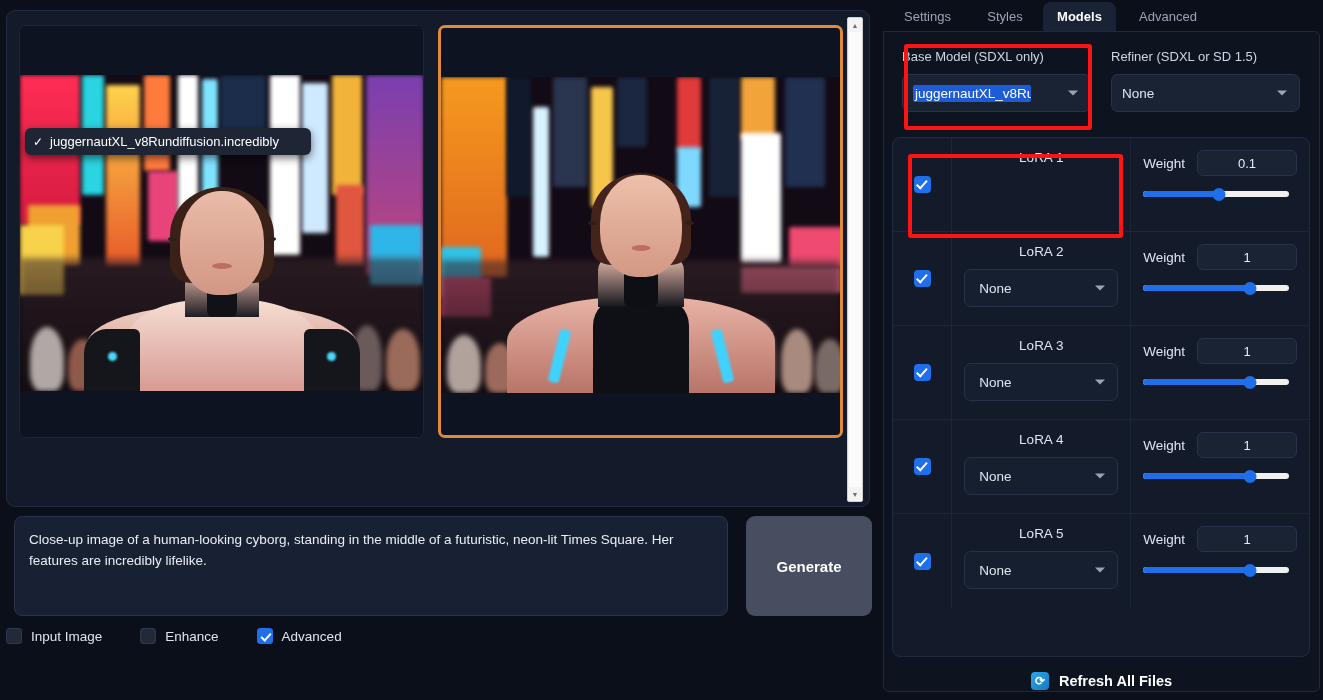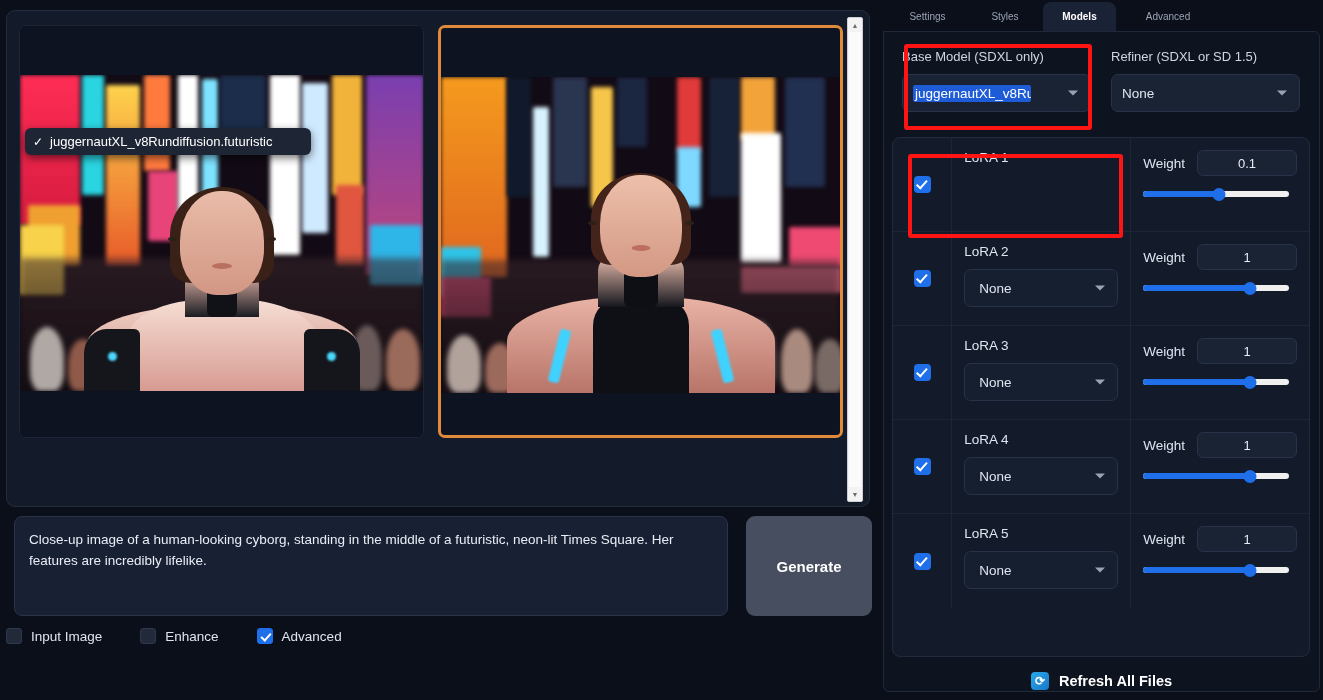--- a/index.html
+++ b/index.html
@@ -106,21 +106,21 @@
 
   
   .right-panel {
     position: absolute; left: 880px; top: 0; width: 443px; height: 700px;
     background: #0b0f1a;
   }
   .tabbar { position: absolute; left: 0; top: 0; width: 443px; height: 31px; }
   .tab {
     position: absolute; top: 2px; height: 29px; padding: 0 14px;
     display: flex; align-items: center; justify-content: center;
-    font-size: 10px; color: #9aa4b6; cursor: pointer;
+    font-size: 13px; color: #9aa4b6; cursor: pointer;
   }
   .tab.active {
     background: #1a2235; color: #ffffff; font-weight: bold;
     border-radius: 8px 8px 0 0;
   }
   .panel-body {
     position: absolute; left: 3px; top: 31px; width: 437px; height: 661px;
     background: #0e1320; border: 1px solid #20293a; border-radius: 0 6px 6px 6px;
   }
 
@@ -150,21 +150,21 @@
     box-shadow: 0 3px 8px rgba(0,0,0,.55);
   }
   .dropdown .tick { margin-right: 7px; font-size: 12px; }
 
   
   .lora-table {
     position: absolute; left: 8px; top: 105px; width: 418px; height: 520px;
     background: #131b2b; border: 1px solid #222b3e; border-radius: 8px;
     overflow: hidden;
   }
-  .lora-row { position: relative; height: 94px; display: flex; border-bottom: 1px solid #1d2638; }
+  .lora-row { position: relative; height: 94px; display: flex; border-bottom: 1px solid #1d2638; text-align: center; }
   .lora-row:last-child { border-bottom: none; }
   .col-chk { width: 62px; display: flex; align-items: center; justify-content: center;
              border-right: 1px solid #1d2638; }
   .col-name { width: 186px; padding: 12px 12px 0 12px; border-right: 1px solid #1d2638; }
   .col-weight { flex: 1; padding: 12px 12px 0 12px; }
   .lora-title { color: #dfe5f0; font-size: 13.5px; margin-bottom: 10px; }
   .mini-select {
     position: relative; height: 38px; background: #161f30;
     border: 1px solid #273148; border-radius: 7px;
     display: flex; align-items: center; padding: 0 34px 0 14px;
@@ -495,19 +495,19 @@
 
       <div class="refresh">
         <div class="refresh-icon">⟳</div>
         <span>Refresh All Files</span>
       </div>
     </div>
   </div>
 
   <div class="dropdown">
     <span class="tick">✓</span>
-    <span>juggernautXL_v8Rundiffusion.futuristic</span>
+    <span>juggernautXL_v8Rundiffusion.incredibly</span>
   </div>
 
   <div class="annot" id="annot-base"></div>
   <div class="annot" id="annot-lora1"></div>
 
 </div>
 
 </body></html>

